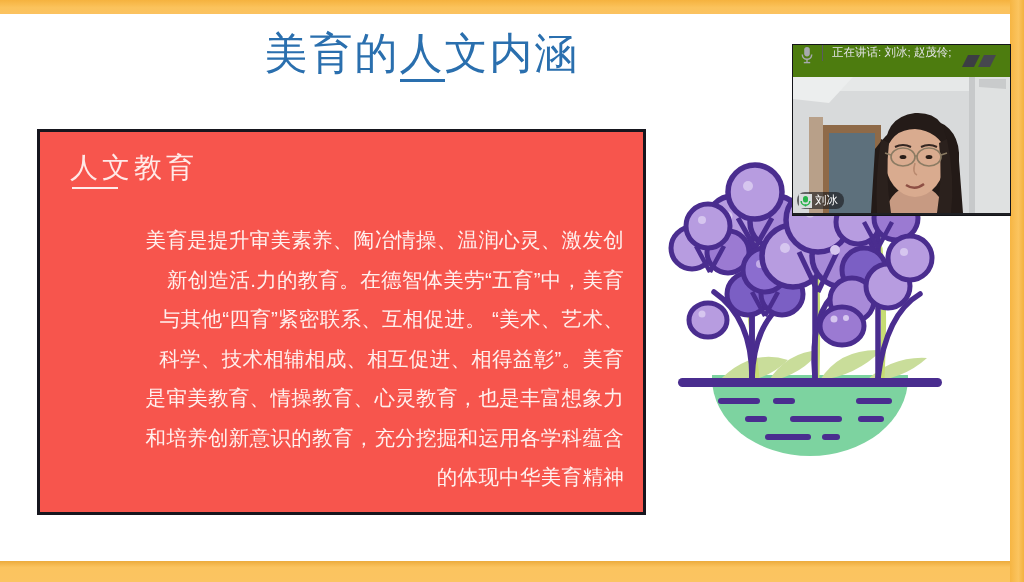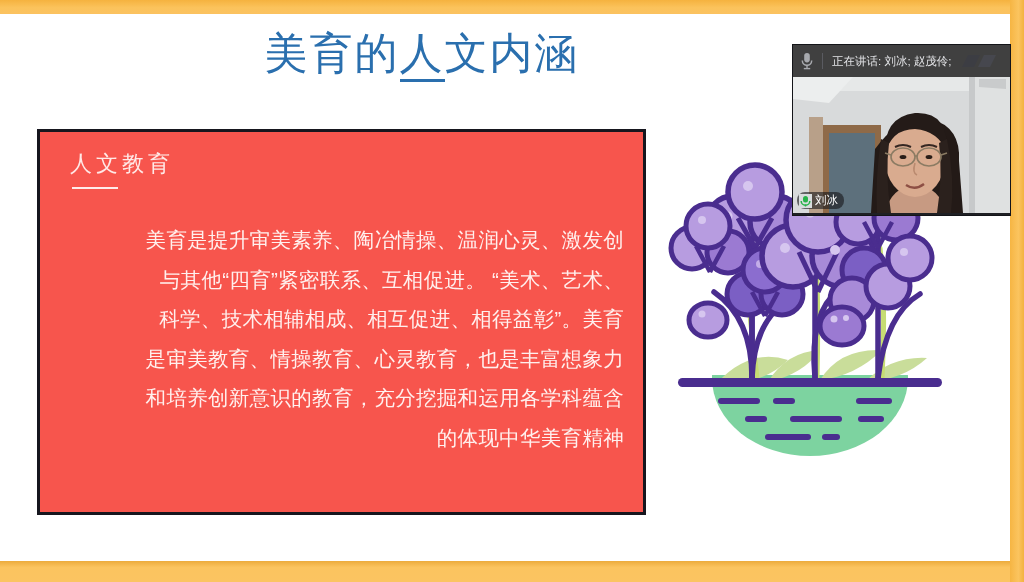--- a/index.html
+++ b/index.html
@@ -66,21 +66,21 @@
     width: 609px;
     height: 386px;
     background: #f7554d;
     border: 3px solid #16161e;
     box-sizing: border-box;
   }
   .card-heading {
     position: absolute;
     left: 30px;
     top: 17px;
-    font-size: 22px;
+    font-size: 28px;
     color: #ffe9e7;
     letter-spacing: 4px;
     font-family: "Liberation Serif", "DejaVu Serif", serif;
   }
   .card-heading-rule {
     position: absolute;
     left: 32px;
     top: 55px;
     width: 46px;
     height: 2px;
@@ -115,23 +115,22 @@
     left: 793px;
     top: 45px;
     width: 217px;
     height: 170px;
     background: #1f2024;
     box-shadow: 0 0 0 1px #141519;
   }
   .video-header {
     position: relative;
     height: 32px;
-    background: #404040;
+    background: #4d7c0f;
     display: flex;
-    align-items: center;
     padding-left: 7px;
     box-sizing: border-box;
   }
   .mic-icon { width: 14px; height: 20px; flex: 0 0 auto; }
   .header-divider {
     width: 1px;
     height: 16px;
     background: #5a5b61;
     margin: 0 9px 0 8px;
   }
@@ -183,20 +182,21 @@
   <div class="frame-bar frame-bottom"></div>
   <div class="frame-right"></div>
 
   <div class="slide-title"><span>美育的</span><span class="u">人</span><span>文内涵</span></div>
 
   <div class="card">
     <div class="card-heading">人文教育</div>
     <div class="card-heading-rule"></div>
     <div class="card-body">
       <p>美育是提升审美素养、陶冶情操、温润心灵、激发创</p>
+      <p>新创造活.力的教育。在德智体美劳“五育”中，美育</p>
       <p>与其他“四育”紧密联系、互相促进。 “美术、艺术、</p>
       <p>科学、技术相辅相成、相互促进、相得益彰”。美育</p>
       <p>是审美教育、情操教育、心灵教育，也是丰富想象力</p>
       <p>和培养创新意识的教育，充分挖掘和运用各学科蕴含</p>
       <p>的体现中华美育精神</p>
     </div>
   </div>
 
   <div class="illustration">
     <svg viewBox="0 0 300 300" width="300" height="300">

